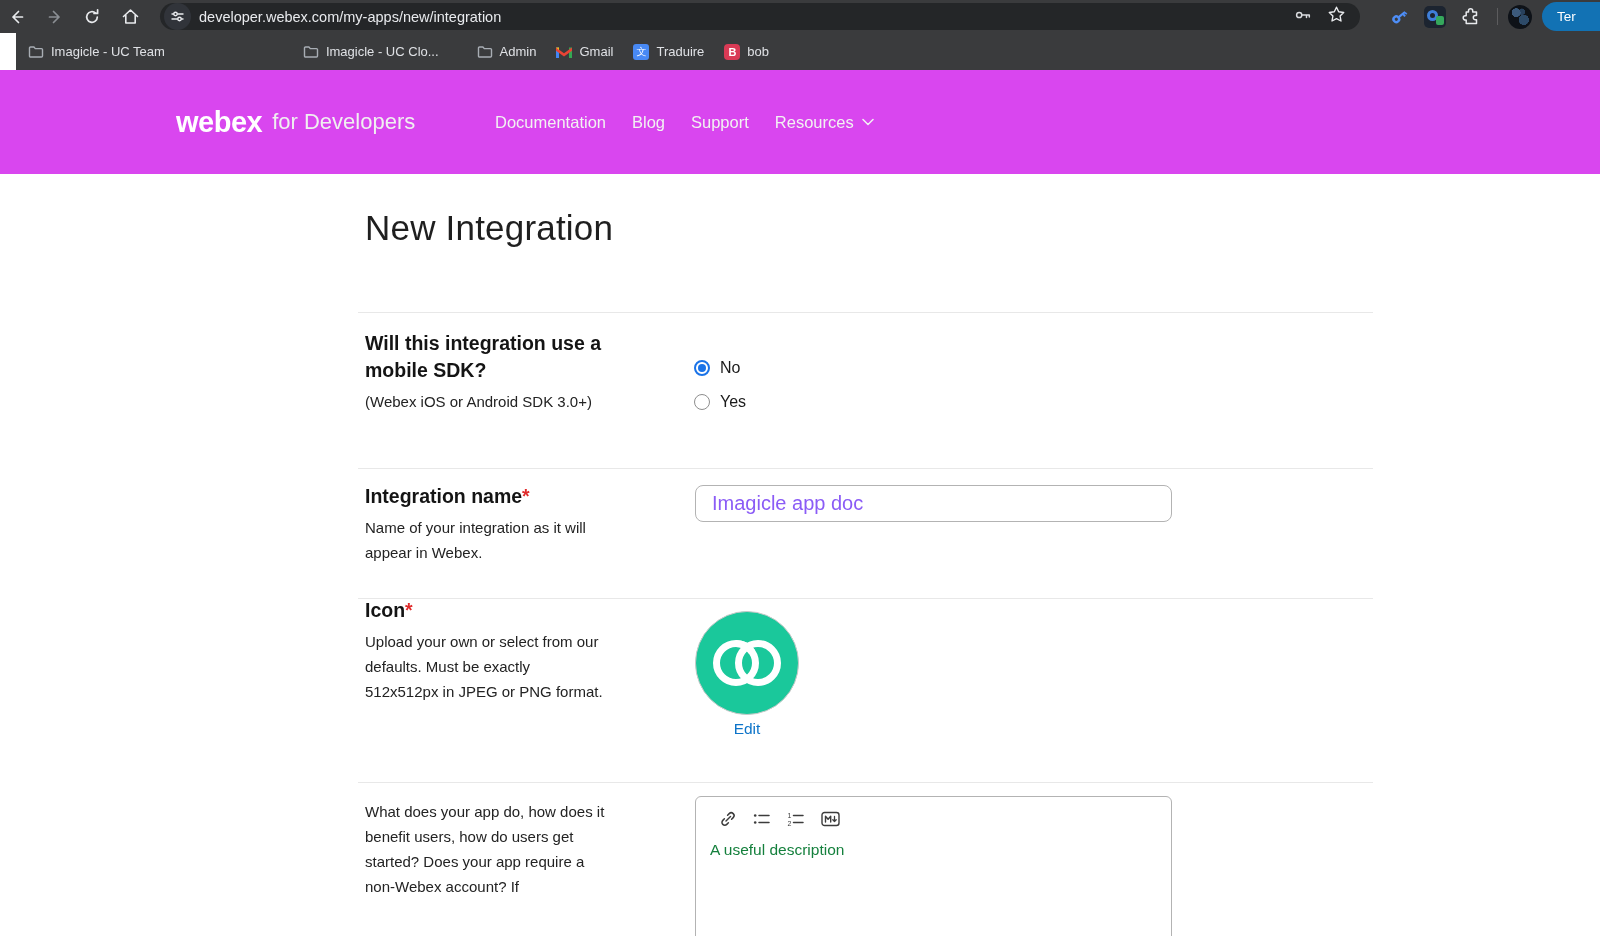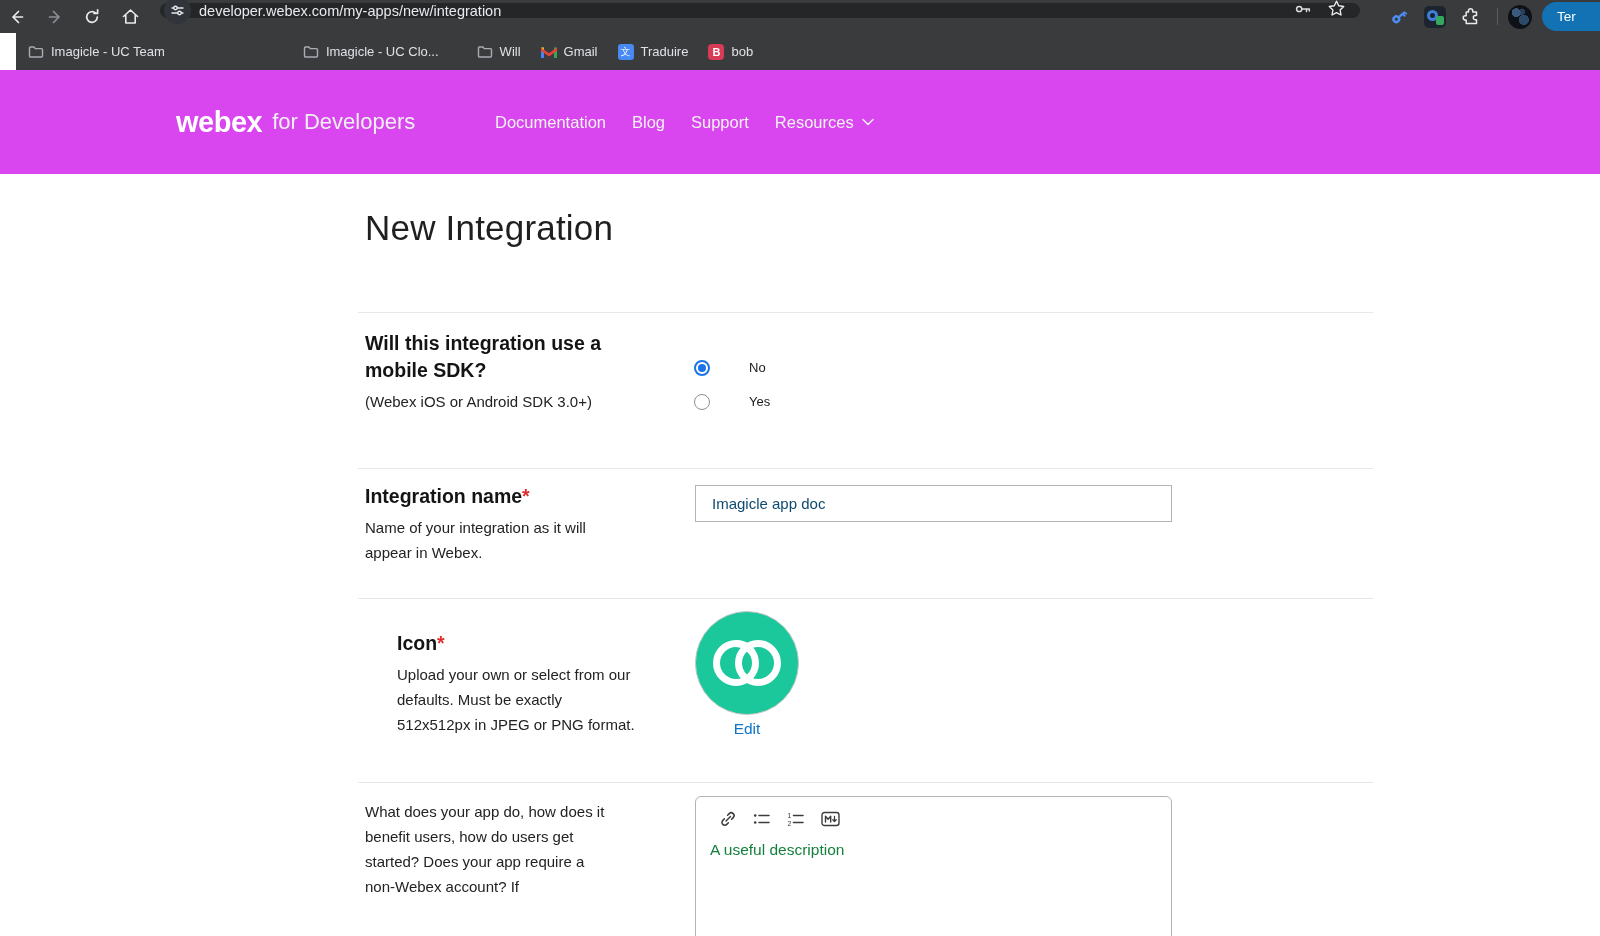--- a/index.html
+++ b/index.html
@@ -4,21 +4,21 @@
 <style>
   * { margin:0; padding:0; box-sizing:border-box; }
   html,body { width:1600px; height:936px; overflow:hidden; background:#fff;
               font-family:"Liberation Sans", sans-serif; }
   .screen { position:absolute; top:0; left:0; width:1600px; height:936px; }
 
   
   .toolbar { position:absolute; top:0; left:0; width:1600px; height:33px; background:#3a3b3d; }
   .tb-icon { position:absolute; top:50%; transform:translateY(-50%); width:20px; height:20px;
              display:flex; align-items:center; justify-content:center; cursor:pointer; }
-  .addr { position:absolute; left:160px; top:3px; width:1200px; height:15px; background:#242628;
+  .addr { position:absolute; left:160px; top:3px; width:1200px; height:27px; background:#242628;
           border-radius:14px; display:flex; align-items:center; }
   .addr .site-chip { width:27px; height:27px; border-radius:50%; display:flex; align-items:center;
                      justify-content:center; margin-left:4px; }
   .addr .url { color:#e8eaed; font-size:14.5px; margin-left:8px; flex:1; white-space:nowrap; overflow:hidden; }
   .addr-right { display:flex; align-items:center; gap:14px; margin-right:14px; }
   .ext-area { position:absolute; top:0; right:0; height:33px; display:flex; align-items:center; }
   .ext-btn { width:24px; height:24px; display:flex; align-items:center; justify-content:center; margin-right:12px; cursor:pointer; }
   .vsep { width:1px; height:17px; background:#5c5c5e; margin:0 10px 0 2px; }
   .globe-avatar { width:24px; height:24px; border-radius:50%; margin-right:10px; cursor:pointer;
      background: radial-gradient(circle at 34% 32%, #3c5a7c 0 19%, rgba(0,0,0,0) 20%),
@@ -61,35 +61,35 @@
   .page-title { position:absolute; left:365px; top:34px; font-size:35px; font-weight:normal;
                 color:#1f1f1f; letter-spacing:0.2px; }
   .divider { position:absolute; left:358px; width:1015px; height:1px; background:#e8e8e8; }
   .d1{ top:138px; } .d2{ top:294px; } .d3{ top:424px; } .d4{ top:608px; }
 
   .label-col { position:absolute; left:365px; width:250px; }
   .label-col h3 { font-size:19.5px; font-weight:bold; color:#141414; line-height:27px; max-width:238px; }
   .req { color:#e02c2c; }
   .label-desc { margin-top:5px; font-size:15px; color:#232323; line-height:25px; max-width:240px; }
 
-  .s1{ top:156px; } .s2{ top:309px; } .s3{ top:456px;margin-left:32px; } .s4{ top:620px; }
+  .s1{ top:156px; } .s2{ top:309px; } .s3{ top:423px; } .s4{ top:620px; }
 
   
   .radio-group { position:absolute; left:694px; top:182px; display:flex; flex-direction:column; gap:11px; }
   .radio-row { display:flex; align-items:center; gap:10px; cursor:pointer; height:23px; }
   .radio { width:16px; height:16px; border-radius:50%; }
   .radio.unchecked { border:1.5px solid #8e8e8e; background:#fff; }
   .radio.checked { border:2px solid #1a73e8; background:#fff; position:relative; }
   .radio.checked::after { content:""; position:absolute; left:2px; top:2px; width:8px; height:8px;
                           border-radius:50%; background:#1a73e8; }
-  .radio-label { font-size:13px; color:#1b1b1b;margin-left:29px; }
+  .radio-label { font-size:16px; color:#1b1b1b; }
 
   
   .name-input { position:absolute; left:695px; top:311px; width:477px; height:37px;
-                border:1px solid #b3b3b3; border-radius:0; font-size:15px; color:#0c4a6e;
+                border:1px solid #b3b3b3; border-radius:8px; font-size:20px; color:#8b5cf6;
                 padding:0 16px; outline:none; font-family:"Liberation Sans", sans-serif; background:#fff; }
 
   
   .app-icon { position:absolute; left:695px; top:437px; width:104px; height:104px; border-radius:50%;
               background:#1ac89b; border:1px solid #c8c8c8; display:flex; align-items:center;
               justify-content:center; cursor:pointer; }
   .edit-link { position:absolute; left:695px; top:546px; width:104px; text-align:center;
                color:#0d74c9; font-size:15.5px; cursor:pointer; }
 
   
@@ -195,21 +195,21 @@
     <span class="bm">
       <svg width="16" height="14" viewBox="0 0 16 14">
           <path d="M1.5 3 a1 1 0 0 1 1-1 h3.4 l1.4 1.6 h6.2 a1 1 0 0 1 1 1 V11 a1 1 0 0 1 -1 1 h-11 a1 1 0 0 1 -1-1 z" stroke="#a8adb4" stroke-width="1.4" fill="none"></path>
         </svg>
       <span>Imagicle - UC Clo...</span>
     </span>
     <span class="bm">
       <svg width="16" height="14" viewBox="0 0 16 14">
           <path d="M1.5 3 a1 1 0 0 1 1-1 h3.4 l1.4 1.6 h6.2 a1 1 0 0 1 1 1 V11 a1 1 0 0 1 -1 1 h-11 a1 1 0 0 1 -1-1 z" stroke="#a8adb4" stroke-width="1.4" fill="none"></path>
         </svg>
-      <span>Will</span>
+      <span>Admin</span>
     </span>
     <span class="bm">
       <svg width="16" height="12" viewBox="0 0 16 12">
           <path d="M0 1.5 h3 v10.5 h-3 z" fill="#4285f4"></path>
           <path d="M13 1.5 h3 v10.5 h-3 z" fill="#34a853"></path>
           <path d="M0 1.5 l8 5.8 8-5.8 v3.2 l-8 5.8 -8-5.8 z" fill="#ea4335"></path>
           <path d="M0 1.5 h3 v2.4 z" fill="#fbbc04"></path>
         </svg>
       <span>Gmail</span>
     </span>

